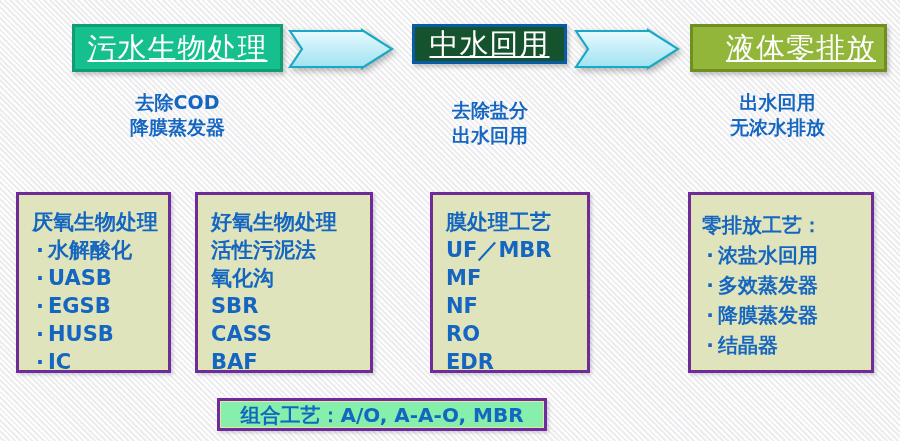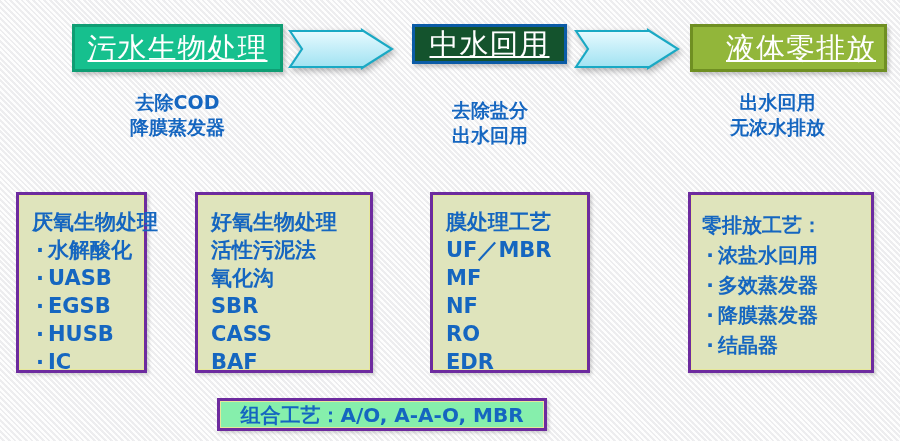--- a/index.html
+++ b/index.html
@@ -108,21 +108,21 @@
     font-weight: 700;
     white-space: nowrap;
   }
   .panel .row.bulleted::before {
     content: "\00B7";
     display: inline-block;
     width: 16px;
     text-align: center;
   }
 
-  .panel.p1 { left: 16px;  top: 192px; width: 131px; height: 181px; }
+  .panel.p1 { left: 16px;  top: 192px; width: 155px; height: 181px; }
   .panel.p2 { left: 195px; top: 192px; width: 178px; height: 181px; }
   .panel.p3 { left: 430px; top: 192px; width: 160px; height: 181px; }
   .panel.p4 { left: 688px; top: 192px; width: 186px; height: 181px; }
 
   .panel.p4 .row { font-size: 20px; line-height: 30px; }
   .panel.p4 .inner { padding-top: 14px; padding-left: 10px; }
 
   
   .footer-box {
     position: absolute;

